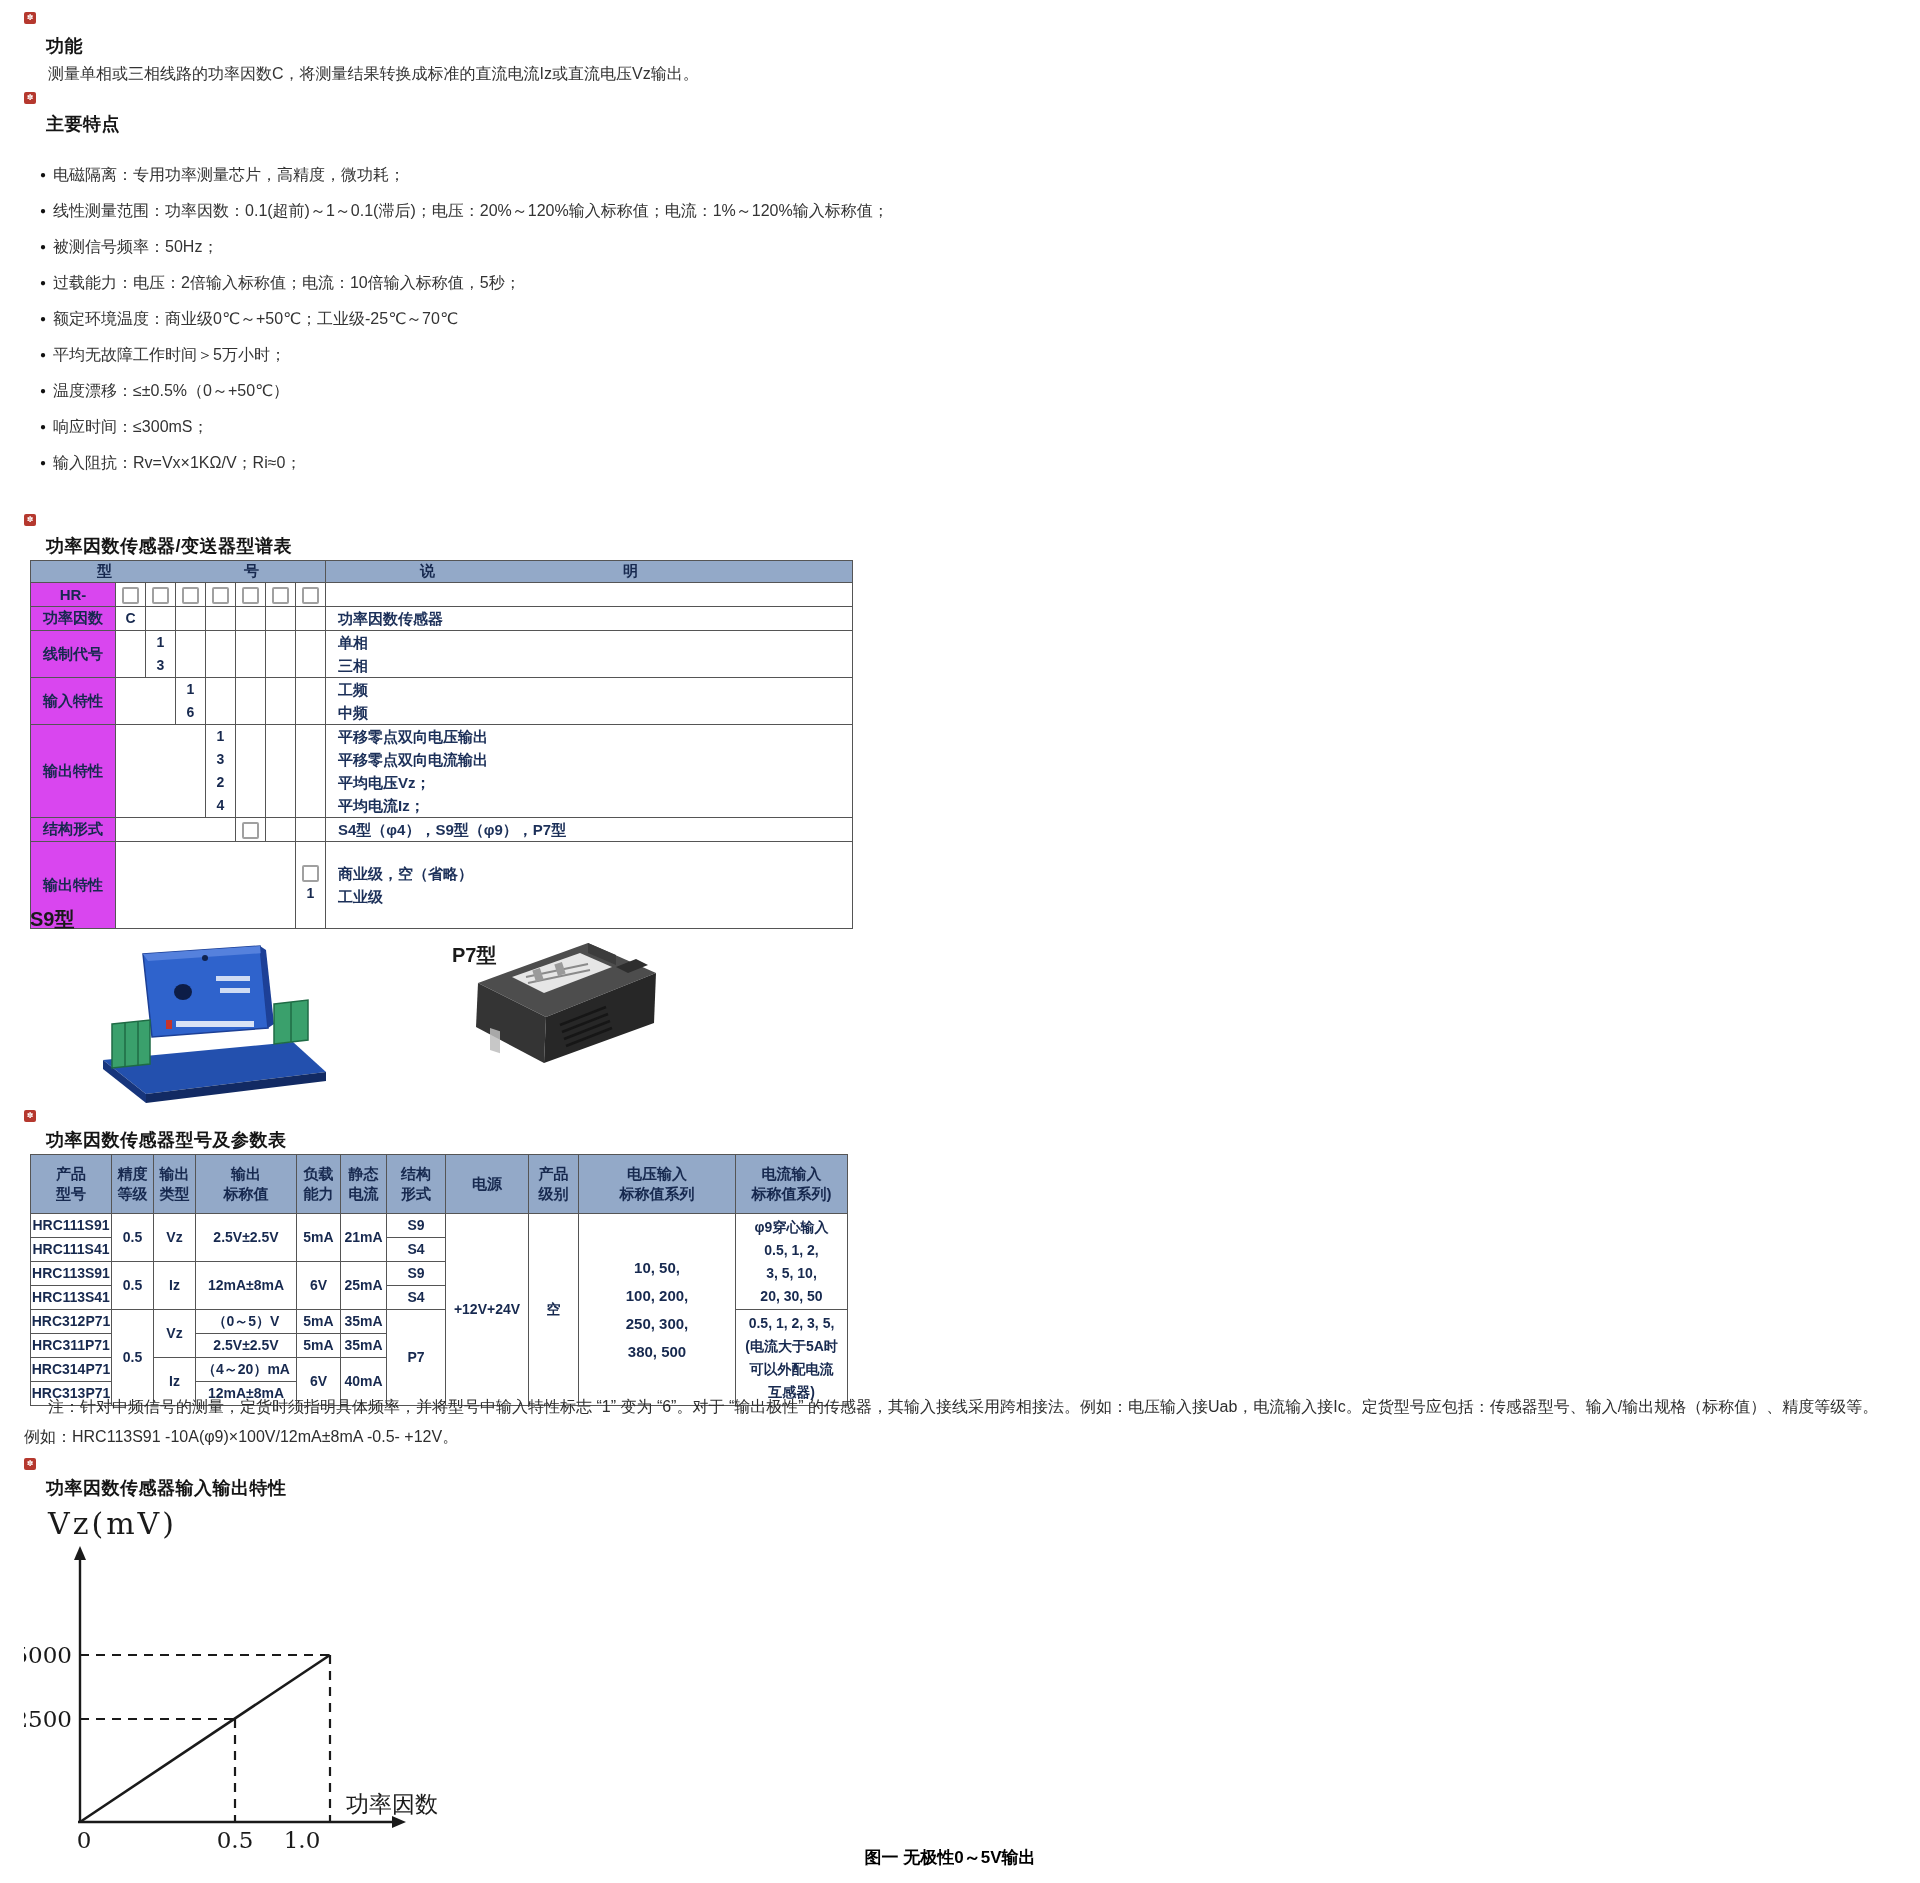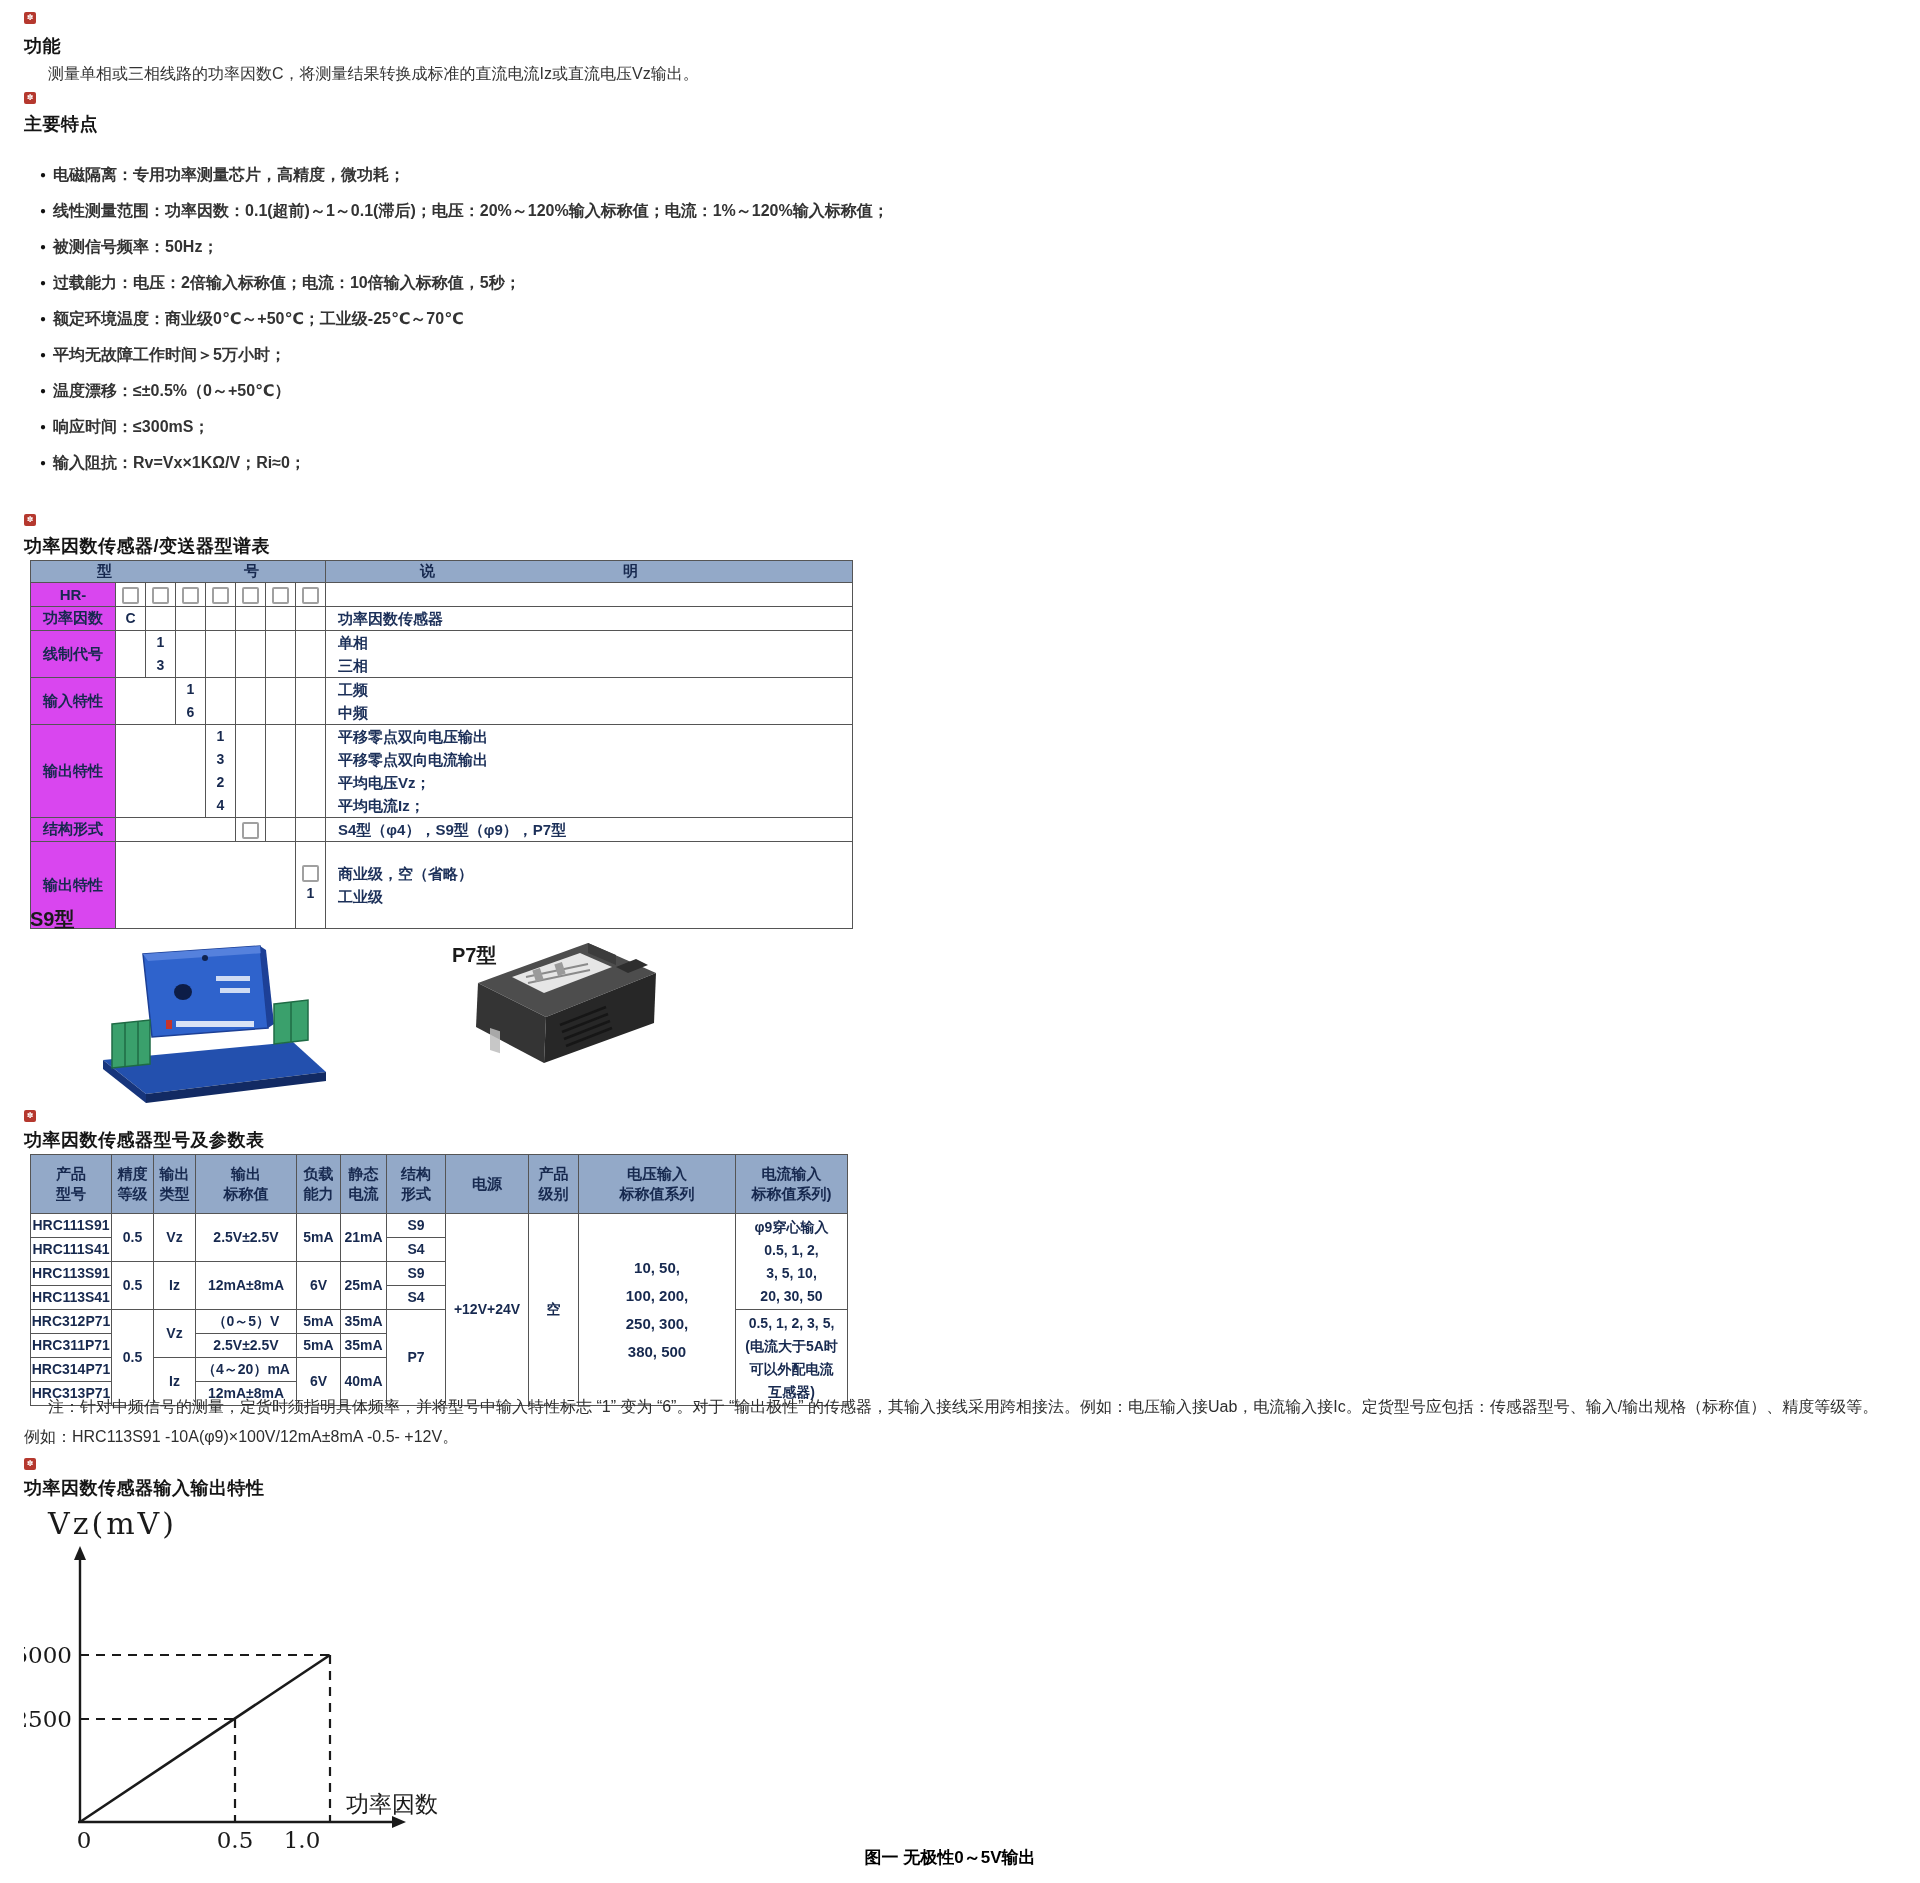--- a/index.html
+++ b/index.html
@@ -3,25 +3,25 @@
 <meta charset="utf-8">
 <style>
   html,body{margin:0;padding:0;background:#fff;}
   #page{position:relative;width:1920px;height:1883px;background:#ffffff;overflow:hidden;
         font-family:"Liberation Sans","DejaVu Sans",sans-serif;color:#2b2b2b;}
   .abs{position:absolute;}
   
   .marker{width:12px;height:12px;background:#b5382e;border-radius:2px;color:#fff;
           font-size:8px;line-height:12px;text-align:center;overflow:hidden;}
   
-  .sec-title{font-size:18px;font-weight:bold;color:#151515;letter-spacing:.5px;}
+  .sec-title{font-size:18px;font-weight:bold;color:#151515;letter-spacing:.5px;margin-left:22px;}
   .body-text{font-size:16px;color:#333;}
   
   .features{list-style:none;margin:0;padding:0;}
-  .features li{height:36px;line-height:36px;font-size:16px;color:#333;white-space:nowrap;font-weight:bold;}
+  .features li{height:36px;line-height:36px;font-size:16px;color:#333;white-space:nowrap;}
   .bullet{font-size:10px;margin-right:7px;vertical-align:2px;color:#111;}
   
   table{border-collapse:collapse;table-layout:fixed;}
   td,th{border:1.5px solid #555;padding:0;margin:0;}
   .hdr{background:#93a9c8;color:#17294f;font-weight:bold;font-size:15px;}
   .lbl{background:#d946ef;color:#17294f;font-weight:bold;font-size:15px;text-align:center;}
   .spread{display:flex;justify-content:space-around;align-items:center;height:100%;}
   .spread.descpad{padding-right:120px;}
   .code{font-size:14px;font-weight:bold;color:#17294f;text-align:center;line-height:23px;
         white-space:pre-line;}

